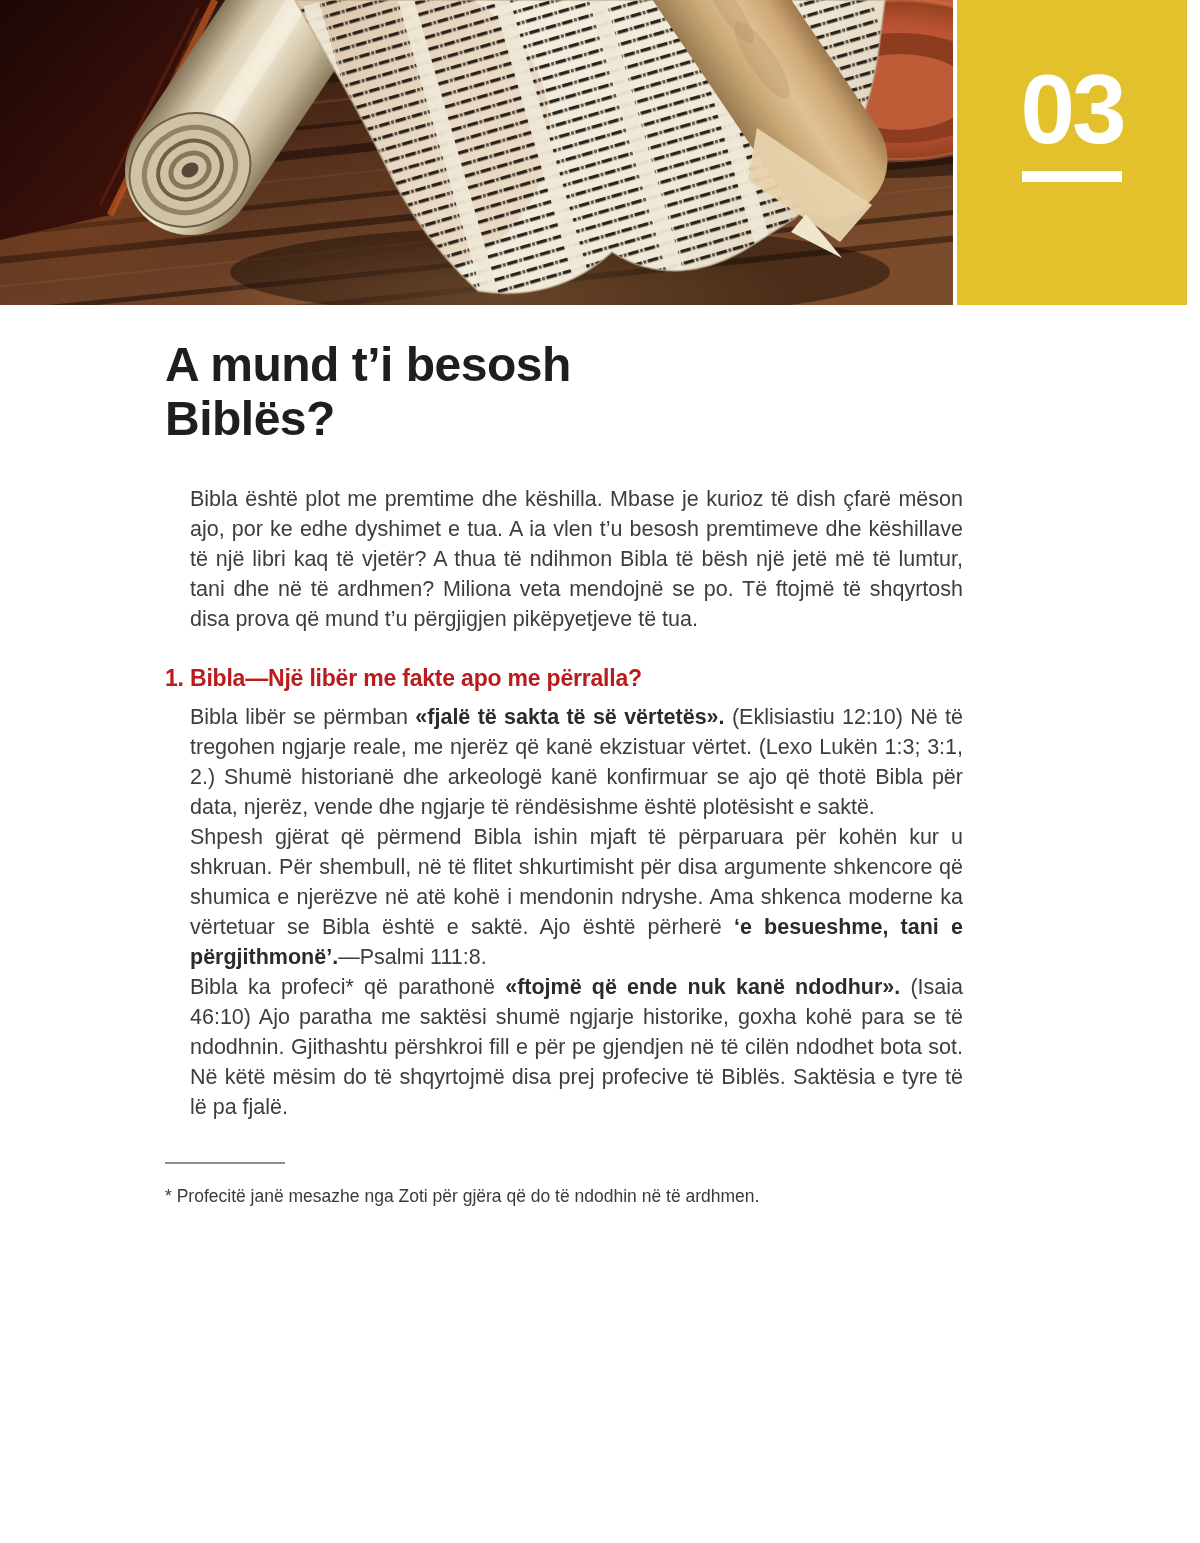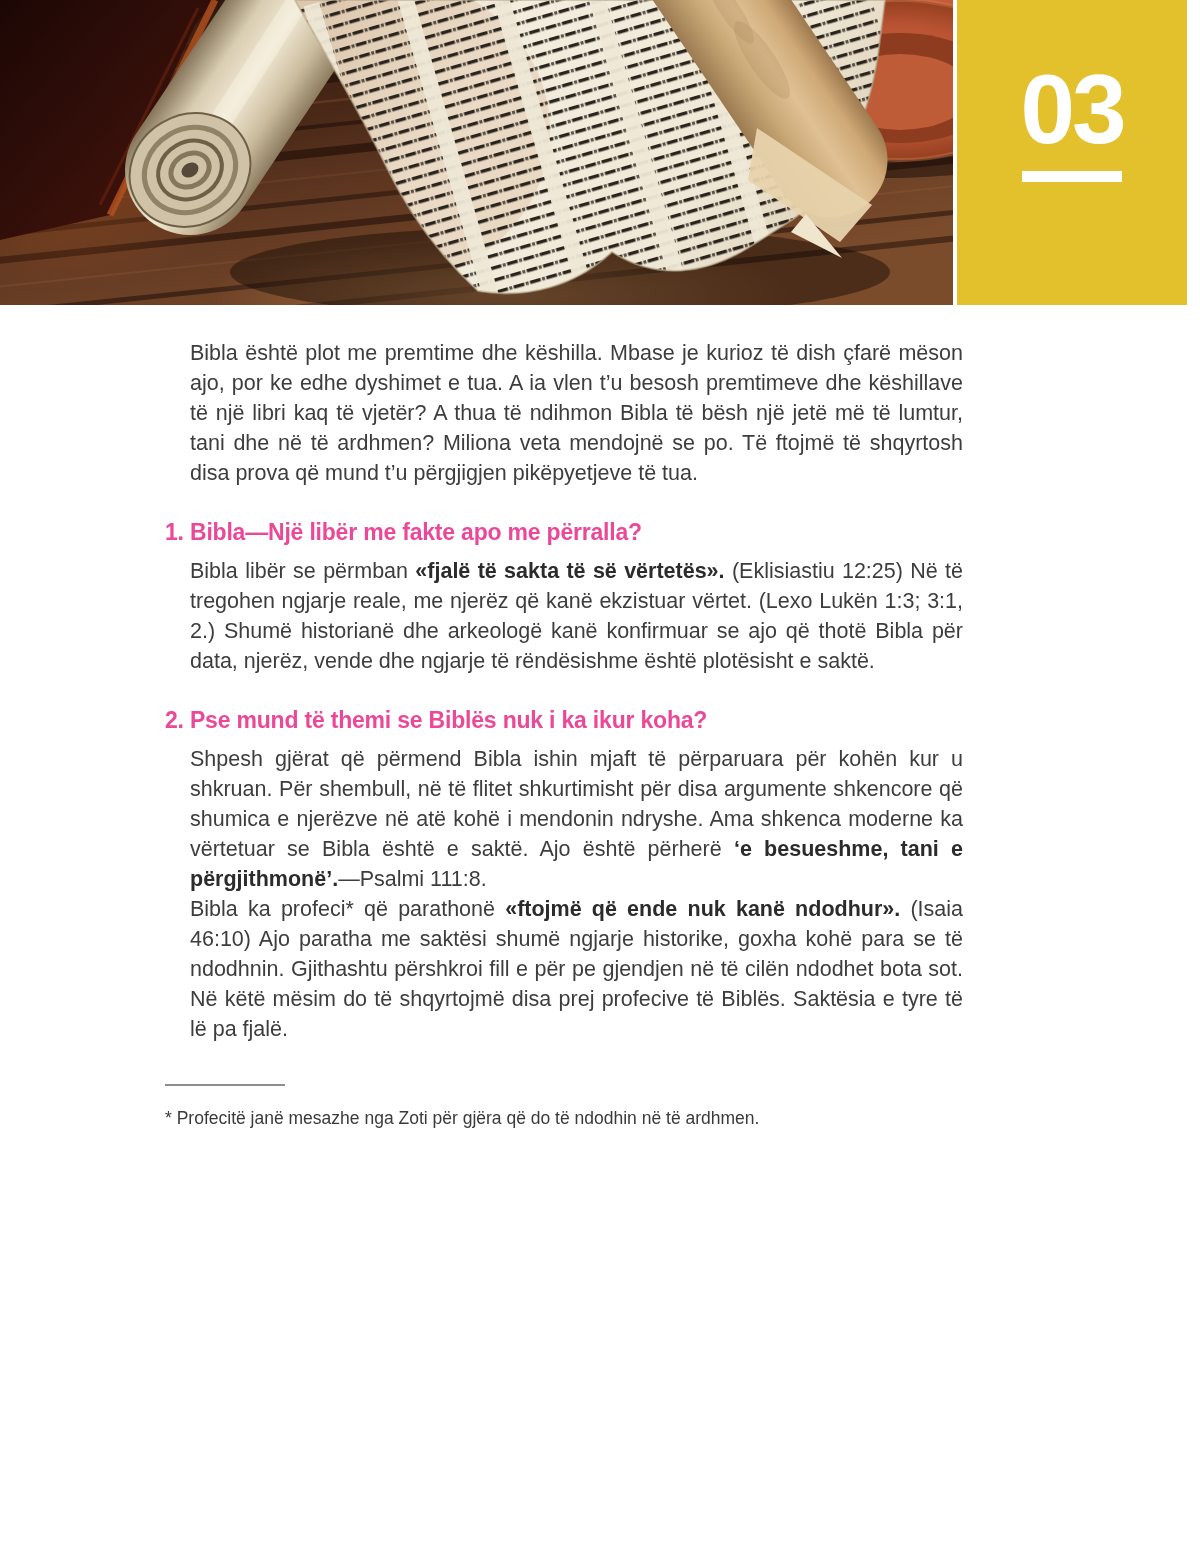--- a/index.html
+++ b/index.html
@@ -17,21 +17,21 @@
   .badge-bar { width:100px; height:11px; background:#ffffff; margin-top:10px; }
 
   
   .content { position:absolute; left:165px; top:338px; width:798px; color:#3d3d3d; }
   .title { font-size:48px; line-height:1.13; font-weight:700; color:#1e1e1e;
            max-width:580px; letter-spacing:-0.5px; margin:0 0 38px 0; }
   .para { margin:0 0 0 25px; font-size:21.5px; line-height:30px; text-align:justify;
           color:#3d3d3d; }
   .lead { margin-bottom:8px; }
   .sec-heading { margin:30px 0 10px 0; font-size:23px; line-height:28px; font-weight:700;
-                 color:#ec4899; letter-spacing:-0.2px; }
+                 color:#b91c1c; letter-spacing:-0.2px; }
   .b { font-weight:700; color:#2b2b2b;margin-top:8px; }
   .footnote-rule { width:120px; height:2px; background:#8e8e8e; margin-top:40px; }
   .footnote { margin-top:20px; font-size:17.5px; line-height:24px; color:#3a3a3a; }
 </style>
 </head>
 <body>
 
 <div class="page">
 
   <div class="hero">
@@ -162,27 +162,27 @@
       </g>
     </svg>
   </div>
 
   <div class="badge">
     <div class="badge-number">03</div>
     <div class="badge-bar"></div>
   </div>
 
   <div class="content">
+    <h1 class="title">A mund t’i besosh Biblës?</h1>
 
     <p class="para lead">Bibla është plot me premtime dhe këshilla. Mbase je kurioz të dish çfarë mëson ajo, por ke edhe dyshimet e tua. A ia vlen t’u besosh premtimeve dhe këshillave të një libri kaq të vjetër? A thua të ndihmon Bibla të bësh një jetë më të lumtur, tani dhe në të ardhmen? Miliona veta mendojnë se po. Të ftojmë të shqyrtosh disa prova që mund t’u përgjigjen pikëpyetjeve të tua.</p>
 
     <h2 class="sec-heading">1. Bibla—Një libër me fakte apo me përralla?</h2>
-    <p class="para"><span>Bibla libër se përmban </span><span class="b">«fjalë të sakta të së vërtetës».</span><span> (Eklisiastiu 12:25) Në të tregohen ngjarje reale, me njerëz që kanë ekzistuar vërtet. (Lexo Lukën 1:3; 3:1, 2.) Shumë historianë dhe arkeologë kanë konfirmuar se ajo që thotë Bibla për data, njerëz, vende dhe ngjarje të rëndësishme është plotësisht e saktë.</span></p>
+    <p class="para"><span>Bibla libër se përmban </span><span class="b">«fjalë të sakta të së vërtetës».</span><span> (Eklisiastiu 12:10) Në të tregohen ngjarje reale, me njerëz që kanë ekzistuar vërtet. (Lexo Lukën 1:3; 3:1, 2.) Shumë historianë dhe arkeologë kanë konfirmuar se ajo që thotë Bibla për data, njerëz, vende dhe ngjarje të rëndësishme është plotësisht e saktë.</span></p>
 
-    <h2 class="sec-heading">2. Pse mund të themi se Biblës nuk i ka ikur koha?</h2>
     <p class="para"><span>Shpesh gjërat që përmend Bibla ishin mjaft të përparuara për kohën kur u shkruan. Për shembull, në të flitet shkurtimisht për disa argumente shkencore që shumica e njerëzve në atë kohë i mendonin ndryshe. Ama shkenca moderne ka vërtetuar se Bibla është e saktë. Ajo është përherë </span><span class="b">‘e besueshme, tani e përgjithmonë’.</span><span>—Psalmi 111:8.</span></p>
 
     <p class="para"><span>Bibla ka profeci* që parathonë </span><span class="b">«ftojmë që ende nuk kanë ndodhur».</span><span> (Isaia 46:10) Ajo paratha me saktësi shumë ngjarje historike, goxha kohë para se të ndodhnin. Gjithashtu përshkroi fill e për pe gjendjen në të cilën ndodhet bota sot. Në këtë mësim do të shqyrtojmë disa prej profecive të Biblës. Saktësia e tyre të lë pa fjalë.</span></p>
 
     <div class="footnote-rule"></div>
     <p class="footnote">* Profecitë janë mesazhe nga Zoti për gjëra që do të ndodhin në të ardhmen.</p>
   </div>
 
 </div>
 

